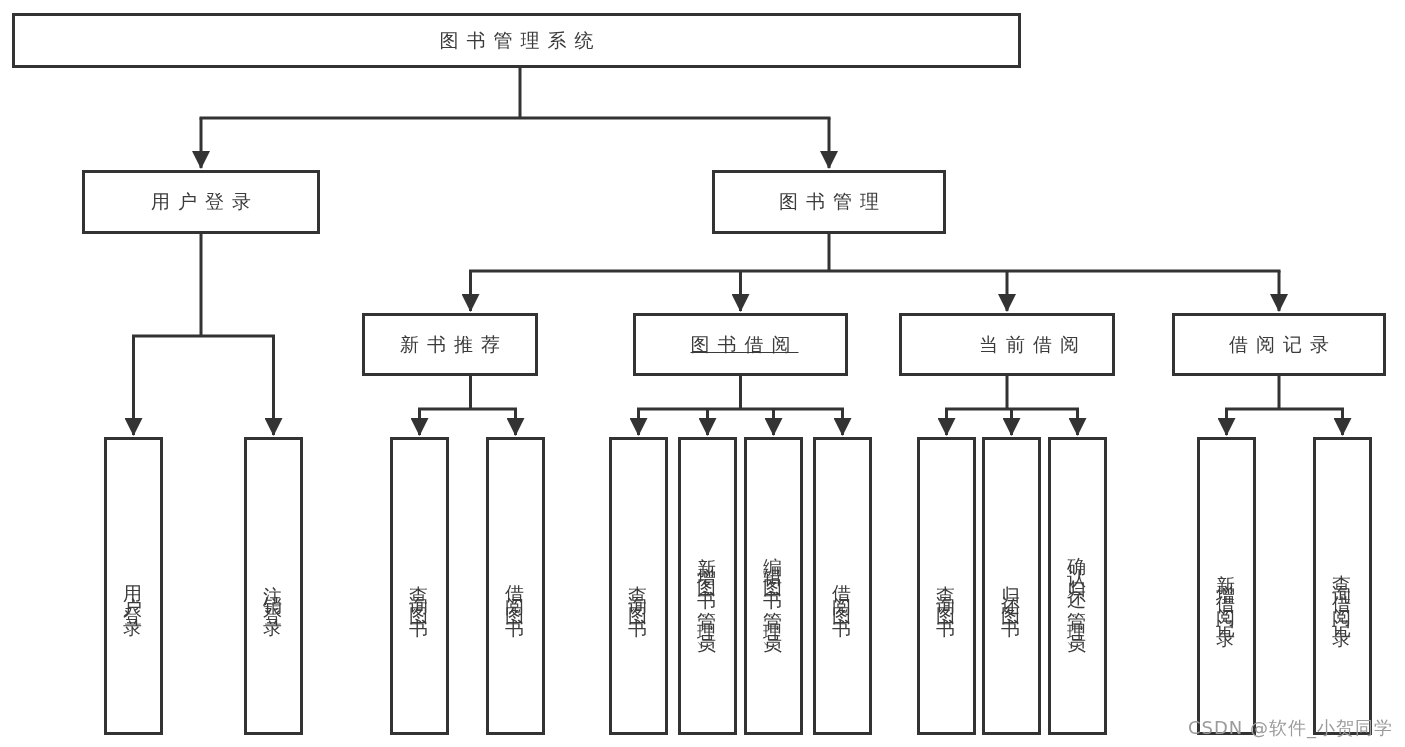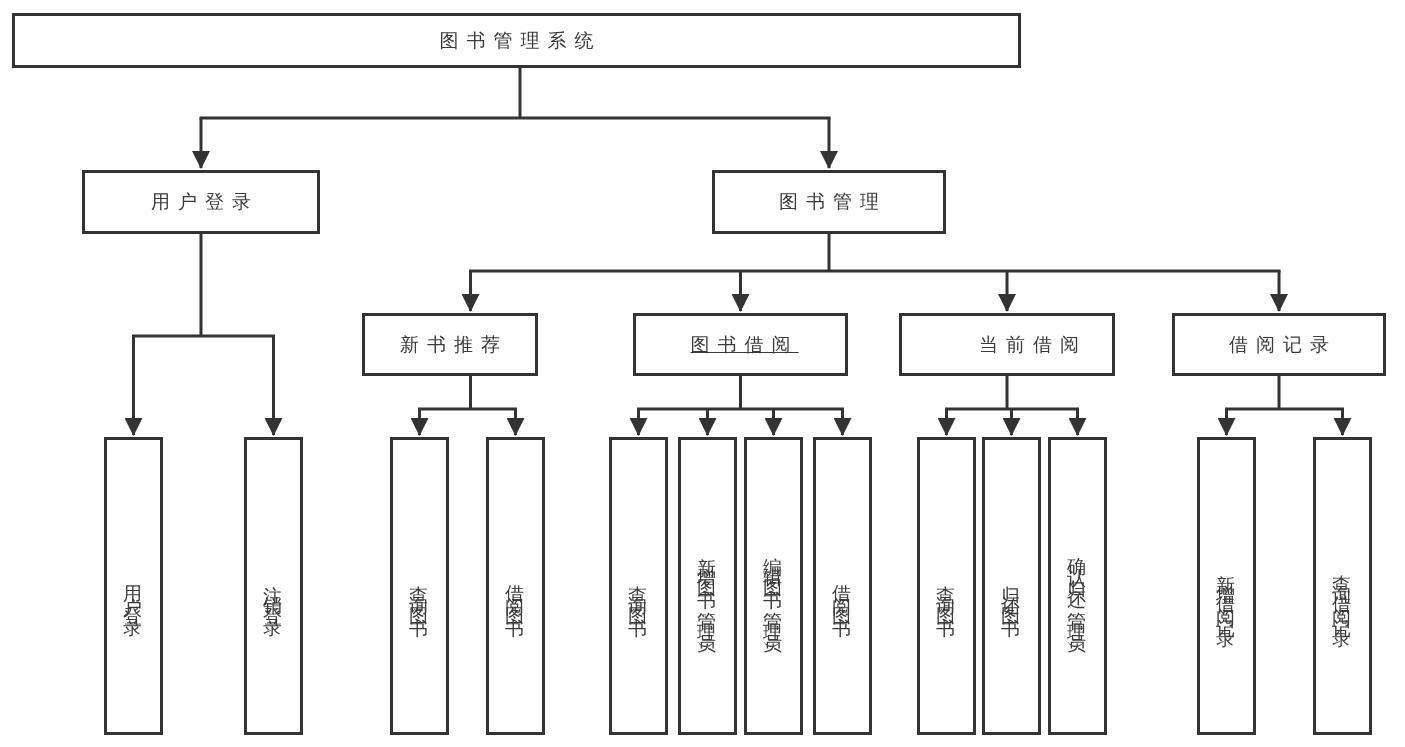--- a/index.html
+++ b/index.html
@@ -145,14 +145,15 @@
   <div class="node vertical" style="left:744px; top:437px; width:59px; height:298px;">编辑图书（管理员）</div>
   <div class="node vertical" style="left:813px; top:437px; width:59px; height:298px;">借阅图书</div>
 
   <div class="node vertical" style="left:917px; top:437px; width:59px; height:298px;">查询图书</div>
   <div class="node vertical" style="left:982px; top:437px; width:59px; height:298px;">归还图书</div>
   <div class="node vertical" style="left:1048px; top:437px; width:59px; height:298px;">确认归还（管理员）</div>
 
   <div class="node vertical" style="left:1197px; top:437px; width:59px; height:298px;">新增借阅记录</div>
   <div class="node vertical" style="left:1313px; top:437px; width:59px; height:298px;">查询借阅记录</div>
 
+  <div class="watermark">CSDN @软件_小贺同学</div>
 
 </div>
 
 </body></html>

